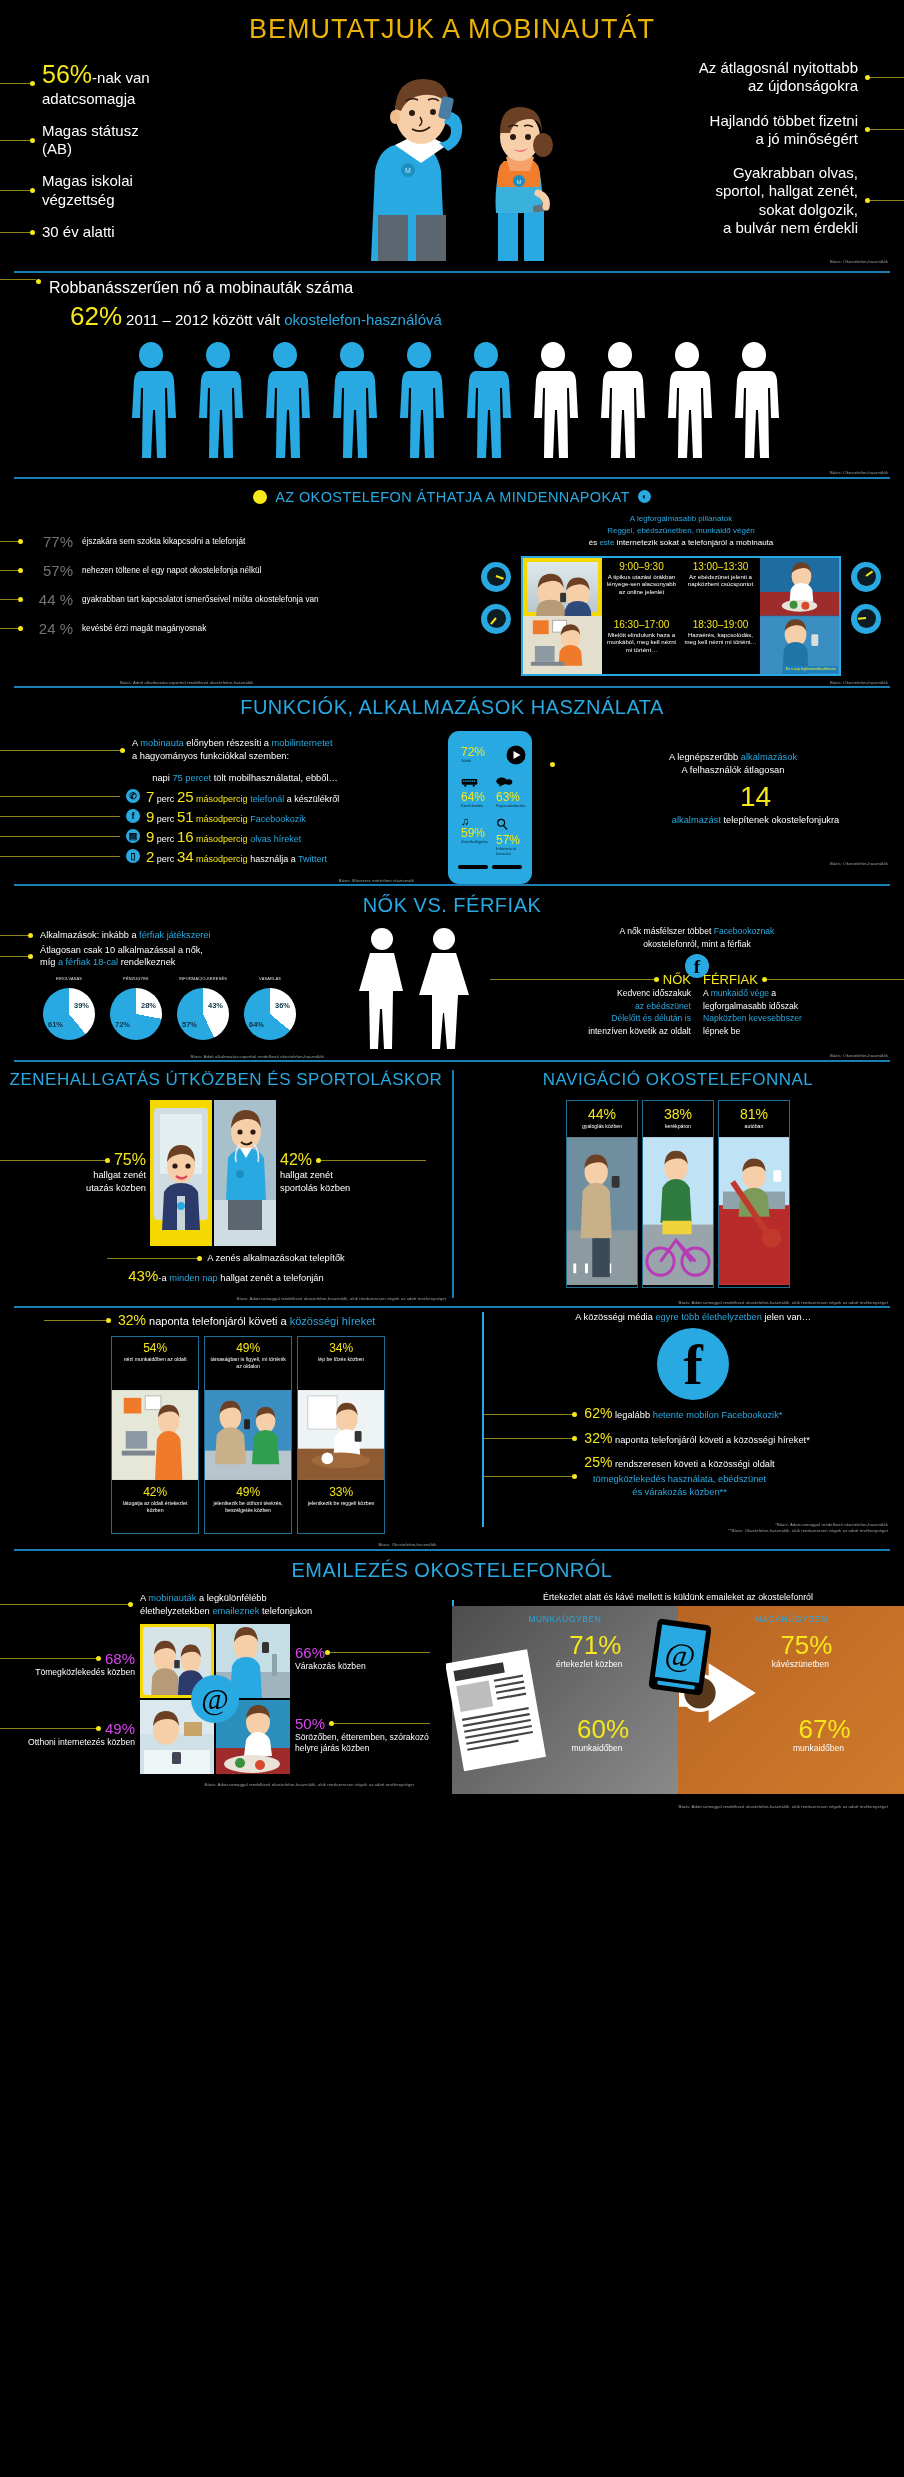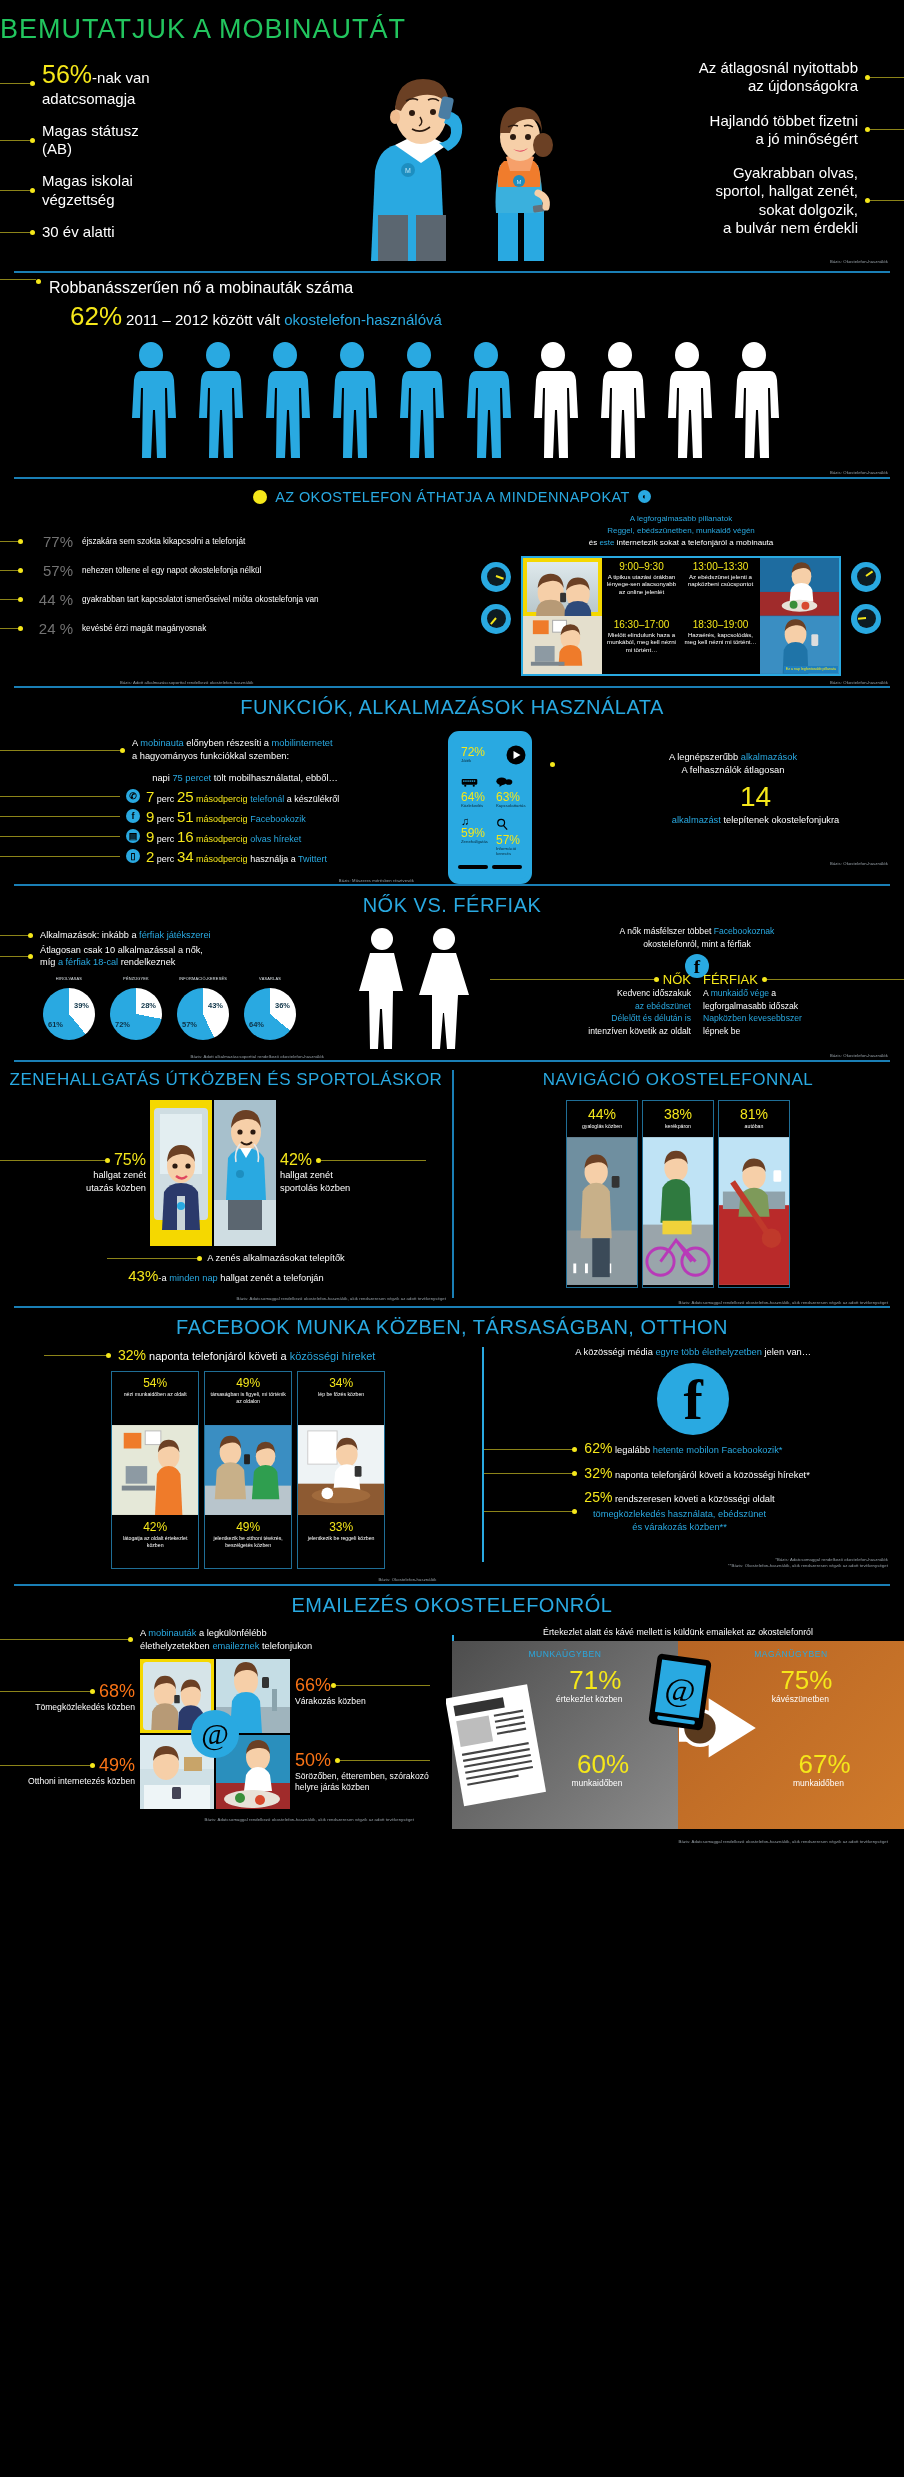--- a/index.html
+++ b/index.html
@@ -26,21 +26,21 @@
   .divider { height: 2px; background: #1a7fb5; margin: 0 14px; }
   .src {
     font-size: 4.2px; color: #9aa3aa; text-align: right;
     padding-right: 16px; line-height: 1.5; letter-spacing: .1px;
   }
   .lead-dot { width: 5px; height: 5px; border-radius: 50%; background: #f5e71a; flex: 0 0 auto; }
   .lead-line { height: 1px; background: #8c8419; flex: 1 1 auto; }
 
   
   .hdr-title {
-    text-align: left; color: #22c55e; font-size: 27px;
+    text-align: center; color: #eab308; font-size: 27px;
     letter-spacing: 1px; padding: 14px 0 10px; font-weight: 400;
   }
   .hero { display: flex; align-items: flex-start; padding: 4px 0 0; min-height: 196px; }
   .hero-col { width: 300px; }
   .hero-mid { width: 304px; position: relative; height: 200px; }
   .hero-left .bullet { display: flex; align-items: center; margin-bottom: 14px; }
   .hero-left .bullet .lead-line { max-width: 30px; }
   .hero-left .btext { margin-left: 7px; font-size: 15px; line-height: 1.22; }
   .hero-left .btext .big { font-size: 25px; color: #f5e71a; font-weight: 400; }
   .hero-right .bullet { display: flex; align-items: center; justify-content: flex-end; margin-bottom: 16px; }
@@ -184,21 +184,21 @@
   
   .em-body { display: flex; }
   .em-left { width: 430px; }
   .em-lead { display: flex; align-items: center; padding-top: 6px; }
   .em-lead .lead-line { max-width: 128px; }
   .em-lead .t { margin-left: 7px; font-size: 9.3px; line-height: 1.45; }
   .em-grid-wrap { display: flex; align-items: center; padding-top: 6px; }
   .em-side { width: 140px; }
   .em-side.l { text-align: right; padding-right: 5px; }
   .em-side.r { text-align: left; padding-left: 5px; }
-  .em-pct { color: #f97316; font-size: 18px; }
+  .em-pct { color: #d946ef; font-size: 15px; }
   .em-lbl { font-size: 8.6px; line-height: 1.35; }
   .em-blk { margin-bottom: 42px; }
   .em-photos { position: relative; width: 150px; }
   .em-quad { display: grid; grid-template-columns: 1fr 1fr; grid-template-rows: 1fr 1fr; gap: 2px; }
   .em-quad div { height: 74px; background-size: cover; }
   .at-badge { position: absolute; left: 50%; top: 50%; transform: translate(-50%,-50%); width: 48px; height: 48px; border-radius: 50%; background: #29a9e1; color: #000; font-size: 30px; display: flex; align-items: center; justify-content: center; font-family: "Liberation Serif", serif; }
   .em-right { width: 474px; position: relative; padding-left: 22px; }
   .em-r-cap { text-align: center; font-size: 8.8px; padding: 6px 0 4px; }
   .em-panel { display: flex; height: 188px; position: relative; }
   .em-pane { width: 50%; position: relative; padding-top: 8px; }
@@ -876,21 +876,20 @@
                 <rect x="56" y="34" width="8" height="12" rx="1.5" fill="#fff"></rect>
               </svg></div>
           </div>
         </div>
       <div class="src" style="padding-top:12px">Bázis: Adatcsomaggal rendelkező okostelefon-használók, akik rendszeresen végzik az adott tevékenységet</div>
     </div>
   </div>
   <div class="divider"></div>
 
   <div>
-    <div class="sect-title">FACEBOOK MUNKA KÖZBEN, TÁRSASÁGBAN, OTTHON</div>
     <div class="fb-body">
       <div class="fb-left">
         <div class="fb-lead">
           <div class="lead-line"></div>
             <div class="lead-dot"></div>
           <div class="t">
             <span class="p">32%</span><span> naponta telefonjáról követi a </span><span class="cyan">közösségi híreket</span>
           </div>
         </div>
         <div class="fb-cards" id="fb-cards">

